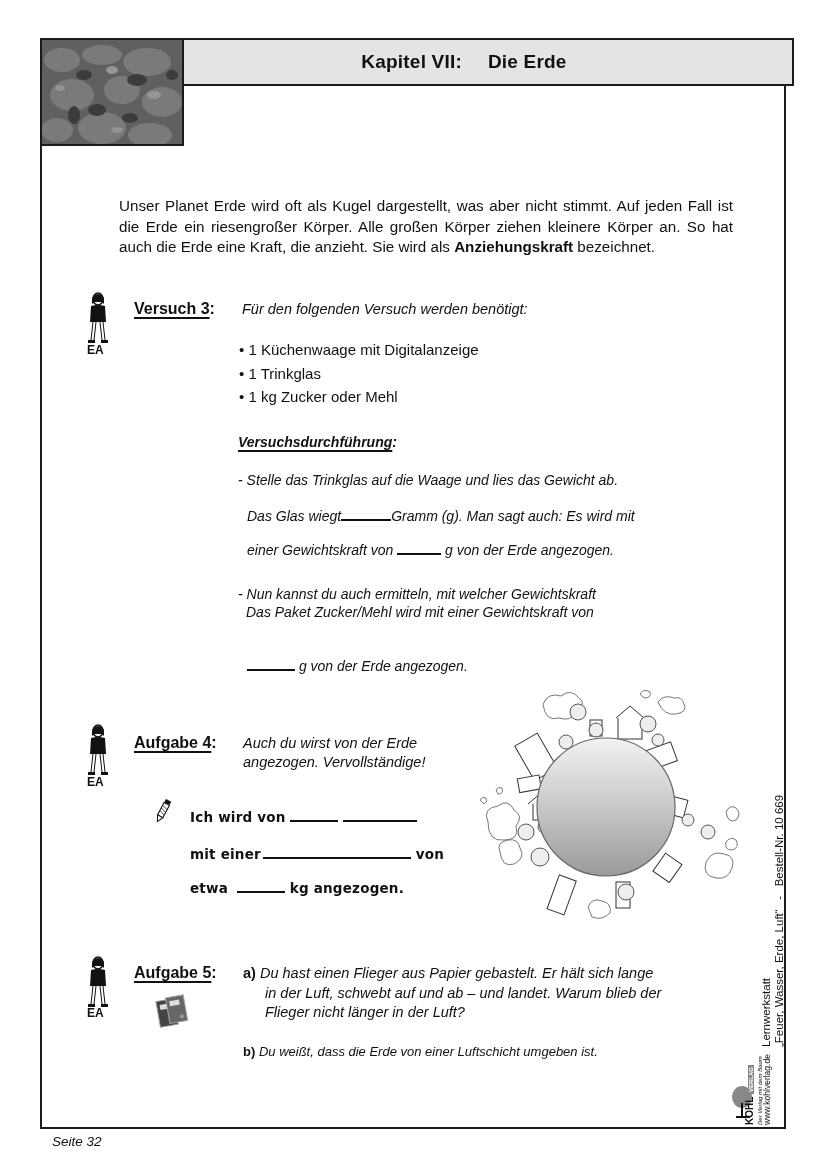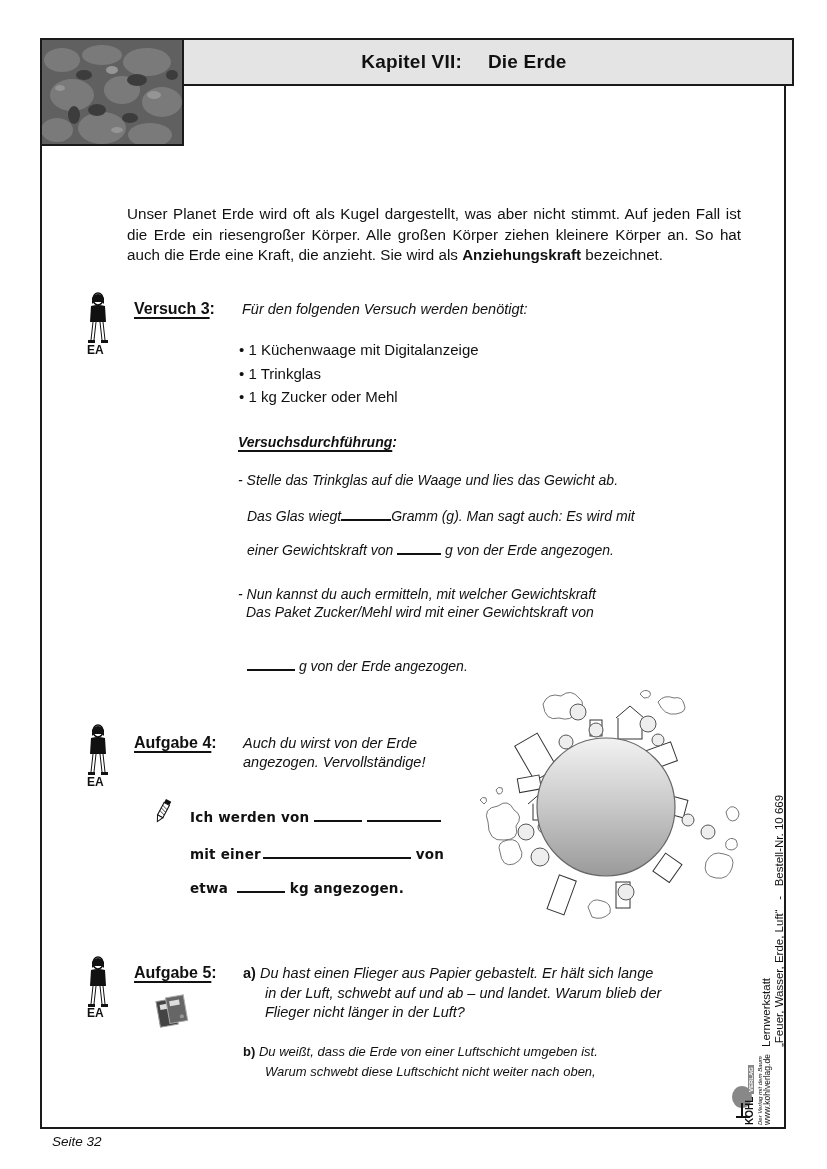--- a/index.html
+++ b/index.html
@@ -69,21 +69,21 @@
     </g>
   </svg>
 </div>
 
 <div class="titlebar">
   <div class="title">
     <span>Kapitel VII:</span><span class="sep"></span><span>Die Erde</span>
   </div>
 </div>
 
-<p class="intro" style="margin:16px;">
+<p class="intro" style="margin:8px;">
   <span>Unser Planet Erde wird oft als Kugel dargestellt, was aber nicht stimmt. Auf jeden Fall ist die Erde ein riesengroßer Körper. Alle großen Körper ziehen kleinere Körper an. So hat auch die Erde eine Kraft, die anzieht. Sie wird als </span><b>Anziehungskraft</b><span> bezeichnet.</span>
 </p>
 
 <svg class="person" style="left:85px; top:291px;" viewBox="0 0 26 60">
   <ellipse cx="13" cy="8" rx="5" ry="6" fill="#fff" stroke="#111" stroke-width="1.5"></ellipse>
   <path d="M7 7 Q13 -1 19 7 L19 13 L17 11 L9 11 L7 13 Z" fill="#111"></path>
   <path d="M6 15 Q13 13 20 15 L21 31 L5 31 Z" fill="#111"></path>
   <path d="M8 31 L6 49 M11 31 L9 49 M15 31 L17 49 M18 31 L20 49" stroke="#111" stroke-width="1" fill="none"></path>
   <rect x="3" y="49" width="7" height="3" fill="#111"></rect>
     <rect x="16" y="49" width="7" height="3" fill="#111"></rect>
@@ -135,21 +135,21 @@
 <svg style="position:absolute; left:154px; top:797px;" width="18" height="28" viewBox="0 0 18 28">
   <g transform="rotate(28 9 14)">
     <rect x="6" y="2" width="6" height="4" fill="#111"></rect>
     <rect x="6" y="6" width="6" height="14" fill="#fff" stroke="#111" stroke-width="1"></rect>
     <path d="M6 9 L12 11 M6 12 L12 14 M6 15 L12 17" stroke="#111" stroke-width="0.7"></path>
     <path d="M6 20 L9 26 L12 20 Z" fill="#fff" stroke="#111" stroke-width="1"></path>
   </g>
 </svg>
 
 <div class="comic" style="left:190px; top:808px;">
-  <span>Ich werden von</span> <span class="blank" style="width:48px;"></span> <span class="blank" style="width:74px;"></span>
+  <span>Ich wird von</span> <span class="blank" style="width:48px;"></span> <span class="blank" style="width:74px;"></span>
 </div>
 <div class="comic" style="left:190px; top:845px;">
   <span>mit einer</span><span class="blank" style="width:148px; margin-left:2px;"></span> <span>von</span>
 </div>
 <div class="comic" style="left:190px; top:879px;">
   <span>etwa</span> <span class="blank" style="width:48px; margin-left:4px;"></span> <span>kg angezogen.</span>
 </div>
 
 <svg style="position:absolute; left:468px; top:682px;" width="282" height="248" viewBox="0 0 282 248">
   <defs>
@@ -225,21 +225,20 @@
 </svg>
 
 <div style="position:absolute; left:243px; top:964px; font-size:14.5px; line-height:19.5px;">
   <div><b>a)</b> <i>Du hast einen Flieger aus Papier gebastelt. Er hält sich lange</i></div>
   <div style="padding-left:22px;"><i>in der Luft, schwebt auf und ab  –  und landet. Warum blieb der</i></div>
   <div style="padding-left:22px;"><i>Flieger nicht länger in der Luft?</i></div>
 </div>
 
 <div style="position:absolute; left:243px; top:1042px; font-size:13px; line-height:19.5px;">
   <div><b>b)</b> <i>Du weißt, dass die Erde von einer Luftschicht umgeben ist.</i></div>
-  <div style="padding-left:22px;"><i>Warum schwebt diese Luftschicht nicht weiter nach oben,</i></div>
 </div>
 
 <div class="side">
   <svg style="position:absolute; left:0; top:290px;" width="24" height="34" viewBox="0 0 24 34">
     <ellipse cx="12" cy="12" rx="10" ry="11" fill="#888"></ellipse>
     <path d="M12 18 L12 32 M6 32 L20 32" stroke="#111" stroke-width="2"></path>
   </svg>
   <div class="side-text" style="left:14px; top:330px; font-size:10px; font-weight:bold;">
     <span>KOHL</span> <span style="font-size:6px; background:#888; color:#fff; padding:0 2px;">VERLAG</span>
   </div>

